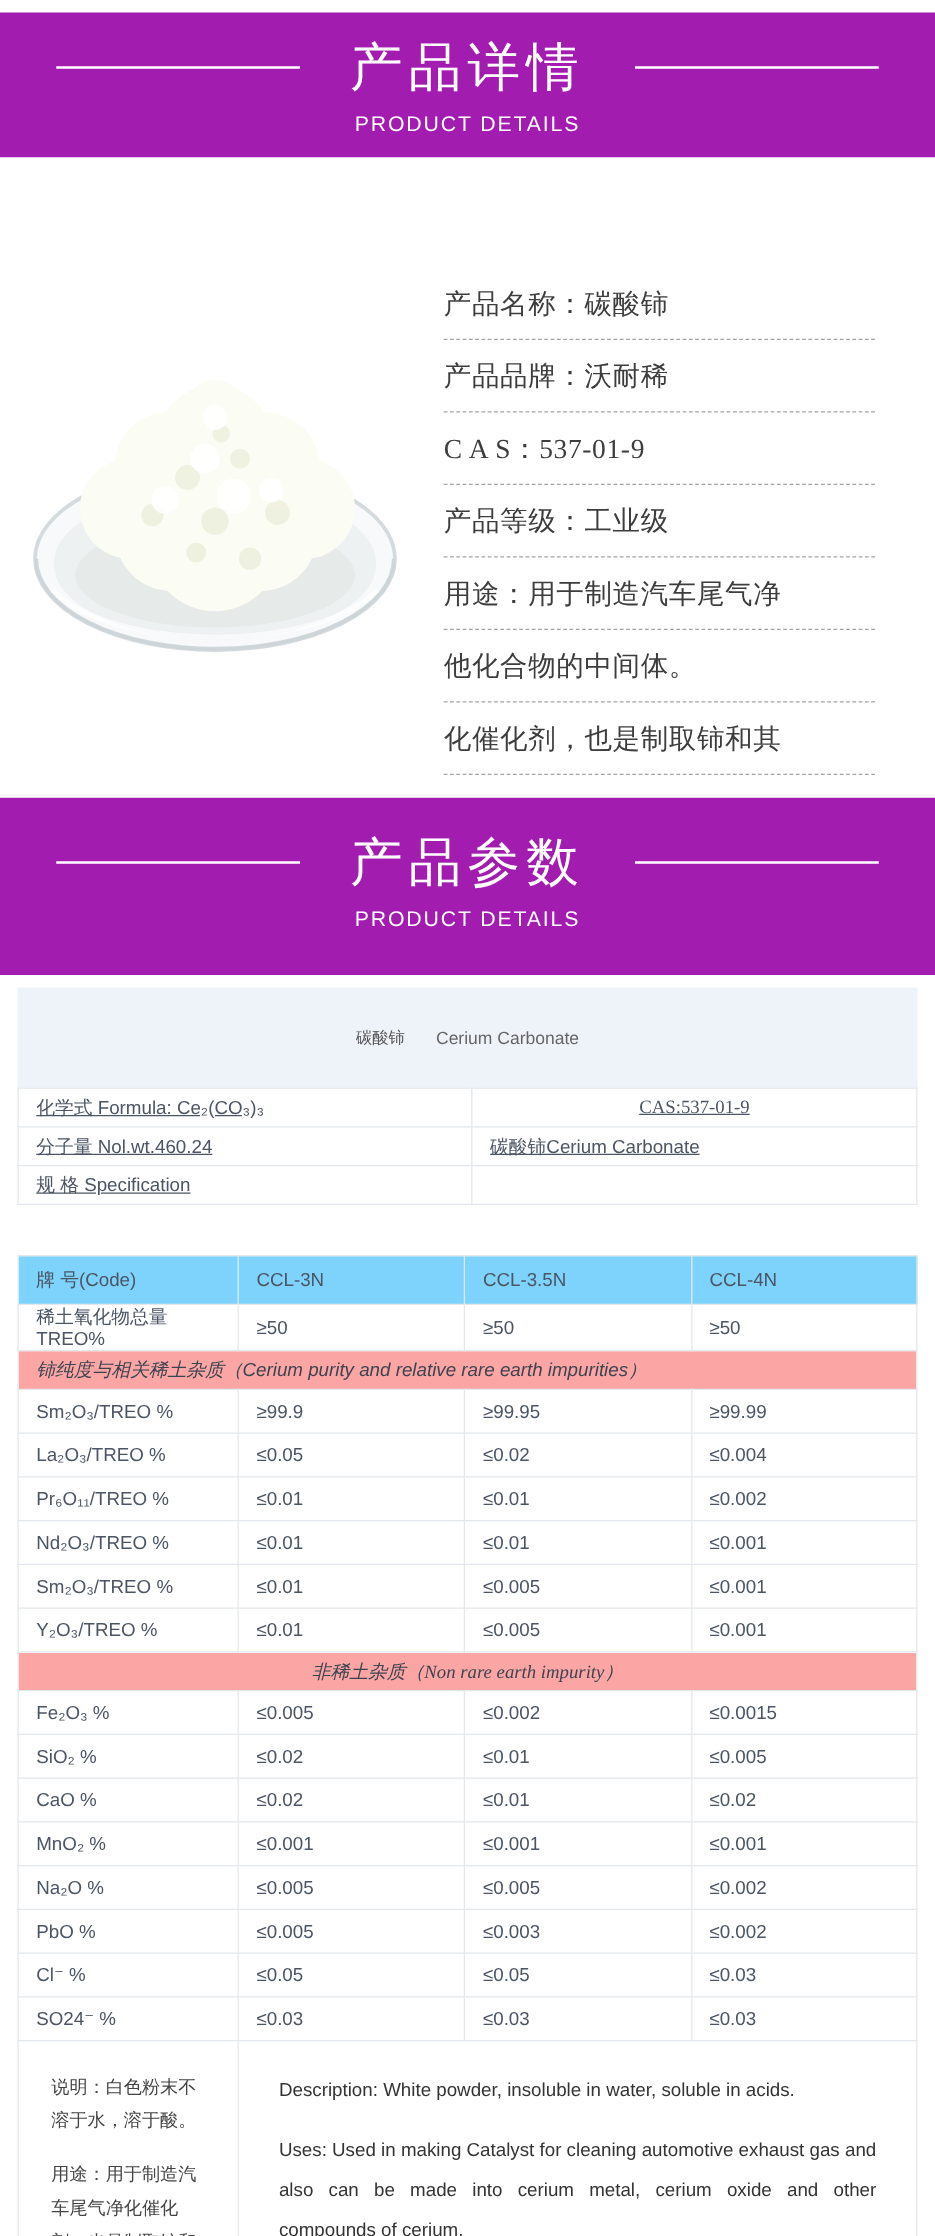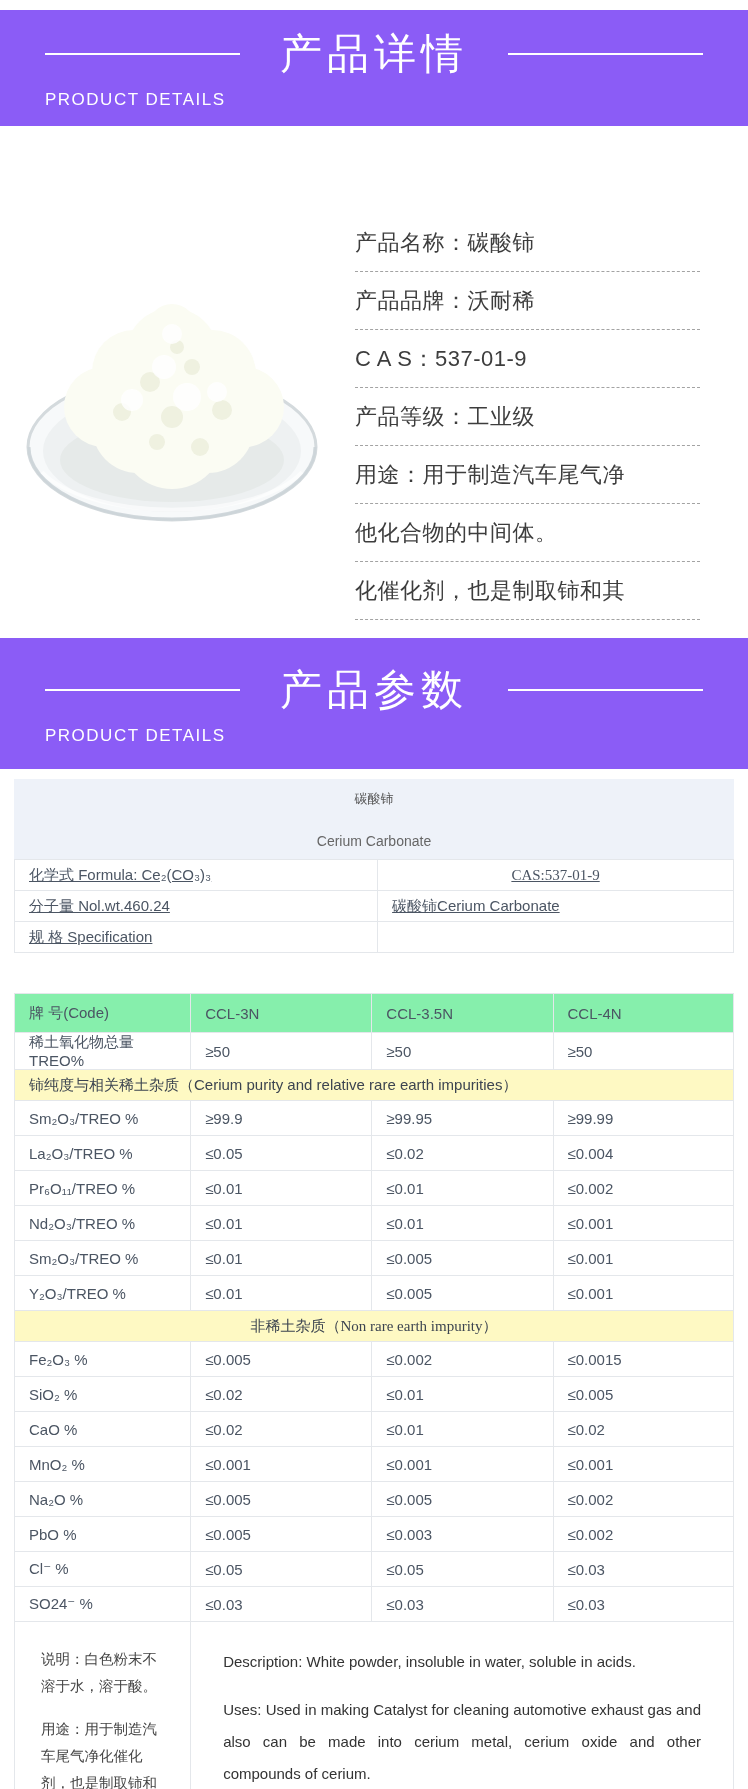--- a/index.html
+++ b/index.html
@@ -6,66 +6,67 @@
   body{
     width:748px;
     background:#ffffff;
     font-family:"Liberation Sans","DejaVu Sans",sans-serif;
     color:#3d3d3d;
     -webkit-font-smoothing:antialiased;
   }
   .top-gap{height:10px;background:#fff;}
   
   .banner{
-    background:#8b5cf6;
+    background:#a21caf;
     color:#fff;
+    text-align:center;
     padding:20px 45px 16px;
   }
   .banner-title-row{display:flex;align-items:center;justify-content:center;}
   .banner-line{flex:1;height:2px;background:#ffffff;}
   .banner-title{
     font-size:42px;line-height:48px;font-weight:400;
     letter-spacing:5px;margin:0 40px;white-space:nowrap;
   }
   .banner-sub{margin-top:12px;font-size:17px;letter-spacing:1.5px;}
   
   .intro{position:relative;height:512px;background:#fff;}
   .intro-photo{position:absolute;left:22px;top:116px;}
-  .intro-info{position:absolute;left:355px;right:48px;top:88px;}
+  .intro-info{position:absolute;left:355px;right:48px;top:88px;font-family:Liberation Serif, serif;}
   .info-row{
     height:57px;display:flex;align-items:center;
     border-bottom:1px dashed #a3a3a3;
     font-size:22px;color:#3d3d3d;letter-spacing:0.5px;
     white-space:nowrap;overflow:hidden;
   }
   
   .params{margin:10px 14px 0;}
   .head-block{
     background:#eef2f9;height:80px;
-    display:flex;flex-direction:column;align-items:center;justify-content:center;
+    display:flex;align-items:center;justify-content:center;
     gap:25px;
   }
   .head-cn{font-size:13px;color:#555;}
   .head-en{font-size:14px;color:#666;}
   table{width:100%;border-collapse:collapse;table-layout:fixed;}
   .basic-table td{
     border:1px solid #e4e7eb;height:30px;padding:0 14px;
     font-size:15px;color:#4b5563;overflow:hidden;white-space:nowrap;text-decoration:underline;
   }
   .table-gap{height:40px;}
   .spec-table th{
-    background:#86efac;border:1px solid #e4e7eb;height:38px;
+    background:#7dd3fc;border:1px solid #e4e7eb;height:38px;
     padding:0 14px;font-size:15px;color:#4b5563;font-weight:400;text-align:left;
   }
   .spec-table td{
     border:1px solid #e4e7eb;height:34px;padding:0 14px;
     font-size:15px;color:#4b5563;overflow:hidden;
   }
   .spec-table td.section{
-    background:#fef9c3;height:30px;color:#3c4450;
+    background:#fca5a5;height:30px;color:#3c4450;font-style:italic;
   }
   .serif{font-family:"Liberation Serif","DejaVu Serif",serif;text-align:center;}
   .spec-table td.note-cn{
     vertical-align:top;padding:8px 10px;font-size:14.5px;line-height:27px;color:#444;
     font-family:"Liberation Serif","DejaVu Serif",serif;
     height:150px;white-space:normal;
   }
   .spec-table td.note-en{
     vertical-align:top;padding:8px 16px;font-size:15px;line-height:32px;color:#333;
     text-align:justify;white-space:normal;
@@ -133,21 +134,21 @@
     <div class="info-row">产品名称：碳酸铈</div>
     <div class="info-row">产品品牌：沃耐稀</div>
     <div class="info-row">C A S：537-01-9</div>
     <div class="info-row">产品等级：工业级</div>
     <div class="info-row">用途：用于制造汽车尾气净</div>
     <div class="info-row">他化合物的中间体。</div>
     <div class="info-row">化催化剂，也是制取铈和其</div>
   </div>
 </div>
 
-<div class="banner" style="padding-top:28px;padding-bottom:23px;">
+<div class="banner" style="padding-top:28px;padding-bottom:34px;">
   <div class="banner-title-row">
     <div class="banner-line"></div>
     <div class="banner-title">产品参数</div>
     <div class="banner-line"></div>
   </div>
   <div class="banner-sub">PRODUCT DETAILS</div>
 </div>
 
 <div class="params">
 

